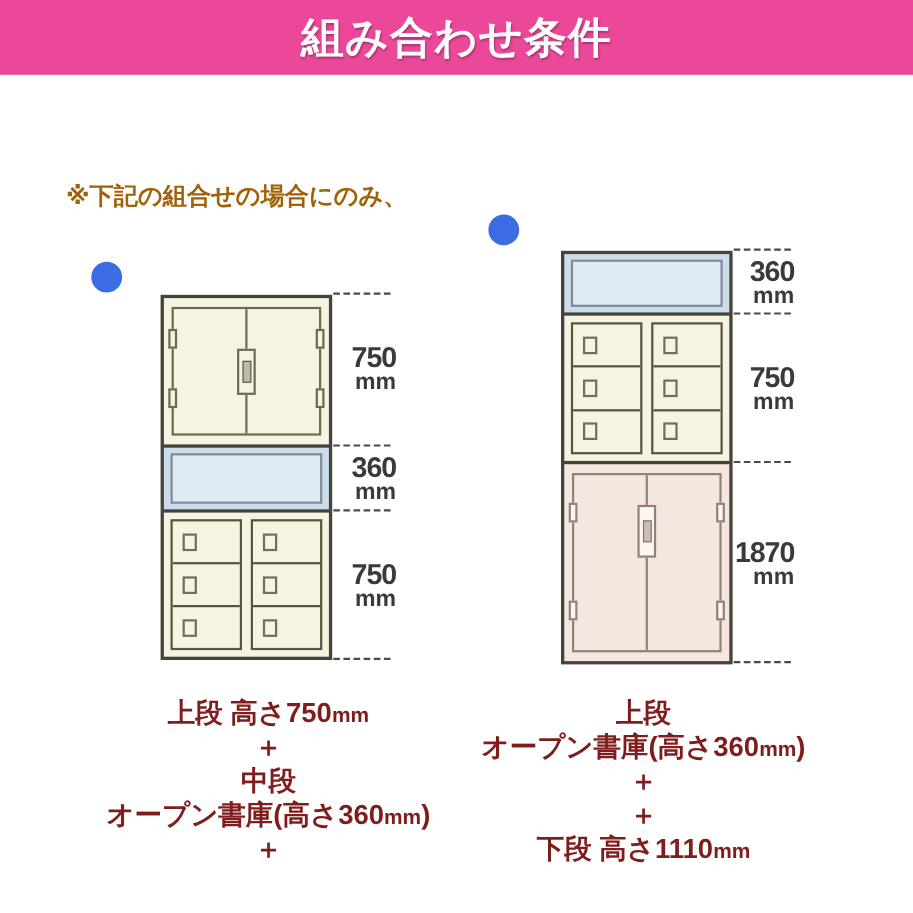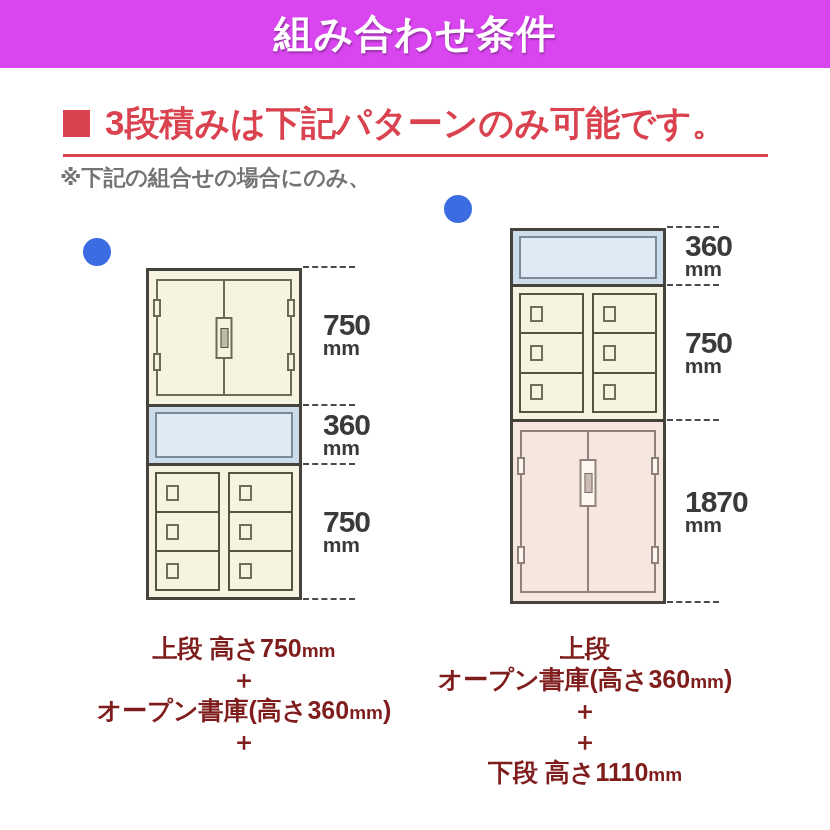--- a/index.html
+++ b/index.html
@@ -4,37 +4,37 @@
 <style>
   * { margin:0; padding:0; box-sizing:border-box; }
   html,body { background:#fff; }
   .page {
     position:relative; width:830px; height:830px; background:#ffffff;
     font-family:"Liberation Sans","DejaVu Sans",sans-serif; overflow:hidden;
   }
   
   .header-bar {
     position:absolute; left:0; top:0; width:830px; height:68px;
-    background:#d946ef; display:flex; align-items:center; justify-content:center;
+    background:#ec4899; display:flex; align-items:center; justify-content:center;
   }
   .header-bar .title {
     color:#ffffff; font-size:39px; font-weight:bold; letter-spacing:1px;
     text-shadow:1px 2px 2px rgba(0,0,0,0.28);
   }
   
   .heading {
     position:absolute; left:63px; top:100px; width:705px;
     display:flex; align-items:center; gap:15px;
     border-bottom:3px solid #d9424e; padding-bottom:7px;
   }
   .heading .bullet { width:27px; height:27px; background:#d9424e; flex:0 0 auto; }
   .heading .heading-text { color:#d9424e; font-size:35px; font-weight:bold; white-space:nowrap; }
   
   .note {
-    position:absolute; left:60px; top:163px; color:#737373;
+    position:absolute; left:60px; top:163px; color:#a16207;
     font-size:22px; font-weight:bold; line-height:30px;
   }
   
   .ring {
     position:absolute; width:26px; height:26px;
     border:14px solid #3b6ce1; border-radius:50%; background:transparent;
   }
   .ring-left { left:83px; top:238px; }
   .ring-right { left:444px; top:195px; }
   
@@ -77,42 +77,38 @@
   .locker .cell { flex:1 1 0; position:relative; border-bottom:2px solid #55543f; }
   .locker .cell:last-child { border-bottom:none; }
   .locker .knob {
     position:absolute; left:9px; top:50%; transform:translateY(-50%);
     width:13px; height:16px; border:2px solid #6f6e58; background:#f6f4e0;
   }
   
   .dash { position:absolute; width:52px; height:0; border-top:2px dashed #4a4a4a; }
   
   .dim { position:absolute; width:56px; text-align:right; color:#3a3a3a; font-weight:bold; }
-  .dim .num { display:block; font-size:30px; line-height:26px; letter-spacing:-1px;margin-left:19px; }
+  .dim .num { display:block; font-size:26px; line-height:26px; letter-spacing:-1px; }
   .dim .unit { display:block; font-size:21px; line-height:20px; }
   
   .caption {
     position:absolute; width:340px; text-align:center;
     color:#7f1d1d; font-size:25px; font-weight:bold; line-height:29px; white-space:nowrap;
   }
   .caption .unit { font-size:19px; }
 </style>
 </head>
 <body>
 
 <div class="page">
 
   <div class="header-bar">
     <div class="title">組み合わせ条件</div>
   </div>
 
-  <div class="heading">
-    <div class="bullet"></div>
-    <div class="heading-text">3段積みは下記パターンのみ可能です。</div>
-  </div>
 
   <div class="note">
     <div>※下記の組合せの場合にのみ、</div>
   </div>
 
   <div class="ring ring-left"></div>
   <div class="ring ring-right"></div>
 
   <div class="cabinet cabinet-left">
     <div class="sec cream" style="height:133px;">
@@ -230,20 +226,21 @@
     <span class="unit">mm</span>
   </div>
   <div class="dim" style="left:666px; top:489px;">
     <span class="num">1870</span>
     <span class="unit">mm</span>
   </div>
 
   <div class="caption" style="left:74px; top:634px;">
     <div><span>上段 高さ750</span><span class="unit">mm</span><span></span></div>
     <div><span>＋</span><span class="unit"></span><span></span></div>
+    <div><span>中段</span><span class="unit"></span><span></span></div>
     <div><span>オープン書庫(高さ360</span><span class="unit">mm</span><span>)</span></div>
     <div><span>＋</span><span class="unit"></span><span></span></div>
   </div>
 
   <div class="caption" style="left:415px; top:634px;">
     <div><span>上段</span><span class="unit"></span><span></span></div>
     <div><span>オープン書庫(高さ360</span><span class="unit">mm</span><span>)</span></div>
     <div><span>＋</span><span class="unit"></span><span></span></div>
     <div><span>＋</span><span class="unit"></span><span></span></div>
     <div><span>下段 高さ1110</span><span class="unit">mm</span><span></span></div>

